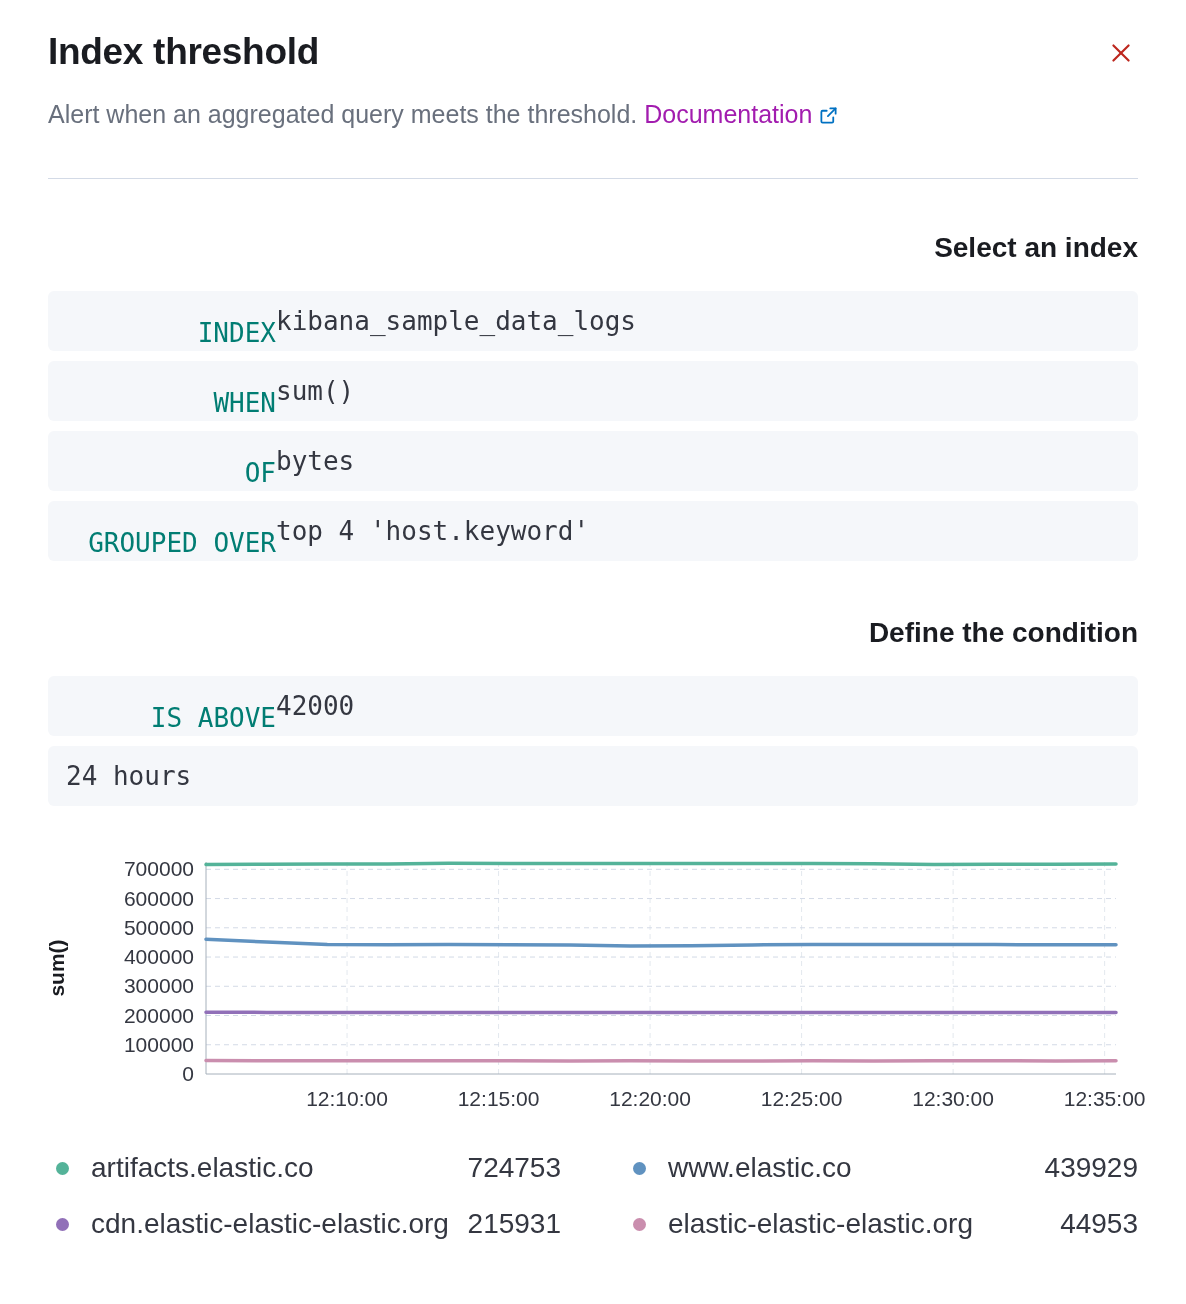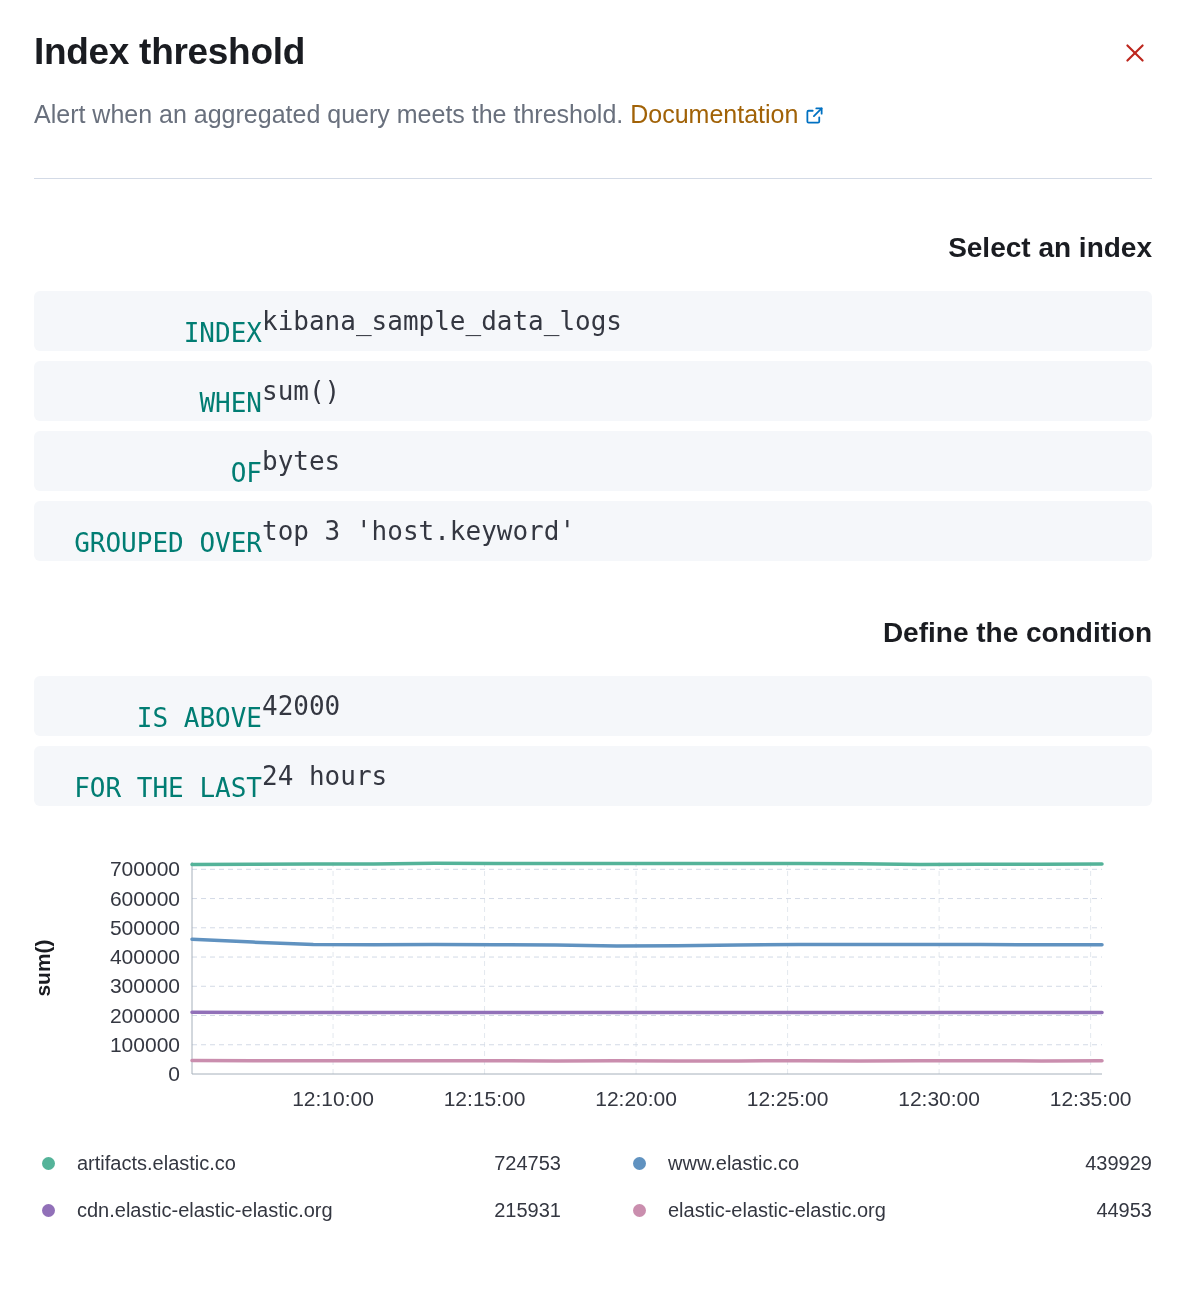--- a/index.html
+++ b/index.html
@@ -1,26 +1,26 @@
 <!DOCTYPE html>
 <html><head>
 <meta charset="utf-8">
 <style>
   * { box-sizing: border-box; margin: 0; padding: 0; }
   html, body { width: 1186px; height: 1304px; }
   body { background: #ffffff; font-family: "Liberation Sans", sans-serif; color: #343741; }
-  .page { width: 1186px; height: 1304px; padding: 30px 34px 44px; overflow: hidden; position: relative; }
+  .page { width: 1186px; height: 1304px; padding: 30px 48px 44px; overflow: hidden; position: relative; }
 
   .flyout-header { display: flex; justify-content: space-between; align-items: flex-start; }
   h1.title { font-size: 37px; line-height: 44px; font-weight: 700; color: #1a1c21; letter-spacing: -0.3px; }
   .close-btn { background: none; border: none; cursor: pointer; padding: 4px; margin-top: 6px; }
   .close-btn svg { display: block; }
 
   .subtitle { margin-top: 24px; font-size: 25px; line-height: 32px; color: #69707d; }
-  .doc-link { color: #a16207; text-decoration: none; cursor: pointer; margin-top: 21px; }
+  .doc-link { color: #a21caf; text-decoration: none; cursor: pointer; margin-top: 21px; }
   .doc-link svg { vertical-align: -2px; margin-left: 7px; }
 
   hr.divider { border: none; border-top: 1px solid #D3DAE6; margin-top: 48px; }
 
   h2.section-title { font-size: 28px; line-height: 34px; font-weight: 700; color: #1a1c21; text-align: right; }
   #select-index-heading { margin-top: 52px; }
   #condition-heading { margin-top: 55px; }
 
   .expr-rows { margin-top: 26px; }
   .expr-row { display: flex; align-items: center; height: 60px; background: #F5F7FA;
@@ -28,21 +28,21 @@
               font-family: "DejaVu Sans Mono", monospace; font-size: 26px; cursor: pointer; }
   .expr-label { width: 210px; text-align: right; color: #017D73; flex: none; white-space: pre; margin-top: 23px; }
   .expr-value { color: #343741; white-space: pre; }
 
   .chart-wrap { margin-top: 46px; }
   svg.chart { display: block; width: 1122px; height: 262px; }
   svg .tick { font-family: "Liberation Sans", sans-serif; font-size: 21px; fill: #343741; }
   svg .ylabel { font-family: "Liberation Sans", sans-serif; font-size: 21px; font-weight: 700; fill: #1a1c21; }
 
   .legend { margin-top: 38px; display: grid; grid-template-columns: 1fr 1fr; column-gap: 64px; row-gap: 24px; }
-  .legend-item { display: flex; align-items: center; font-size: 20px; color: #343741; cursor: pointer; }
+  .legend-item { display: flex; align-items: center; font-size: 28px; color: #343741; cursor: pointer; }
   .legend-dot { width: 13px; height: 13px; border-radius: 50%; flex: none; margin: 0 22px 0 8px; background: #999; }
   .legend-name { white-space: nowrap; }
   .legend-value { margin-left: auto; }
 </style>
 </head>
 <body>
 
 <div class="page">
 
   <div class="flyout-header">
@@ -76,34 +76,33 @@
       <div class="expr-row">
         <span class="expr-label">WHEN</span>
         <span class="expr-value">sum()</span>
       </div>
       <div class="expr-row">
         <span class="expr-label">OF</span>
         <span class="expr-value">bytes</span>
       </div>
       <div class="expr-row">
         <span class="expr-label">GROUPED OVER</span>
-        <span class="expr-value">top 3 'host.keyword'</span>
+        <span class="expr-value">top 4 'host.keyword'</span>
       </div>
     </div>
   </section>
 
   <section>
     <h2 class="section-title" id="condition-heading">Define the condition</h2>
     <div class="expr-rows">
       <div class="expr-row">
         <span class="expr-label">IS ABOVE</span>
         <span class="expr-value">42000</span>
       </div>
       <div class="expr-row">
-        <span class="expr-label">FOR THE LAST</span>
         <span class="expr-value">24 hours</span>
       </div>
     </div>
   </section>
 
   <div class="chart-wrap">
     <svg class="chart" viewBox="0 0 1122 262">
         <line x1="299.05" x2="299.05" y1="10" y2="222" stroke="#e3e8ee" stroke-width="1" stroke-dasharray="5 4"></line>
         <text x="299.05" y="254" text-anchor="middle" class="tick">12:10:00</text>
         <line x1="450.565" x2="450.565" y1="10" y2="222" stroke="#e3e8ee" stroke-width="1" stroke-dasharray="5 4"></line>

